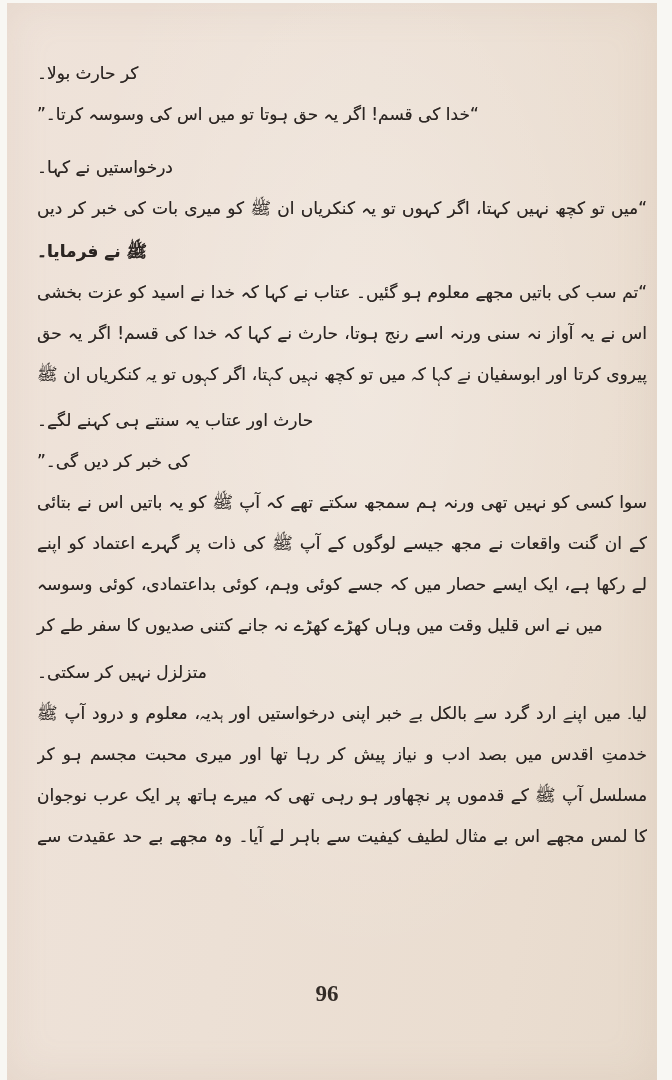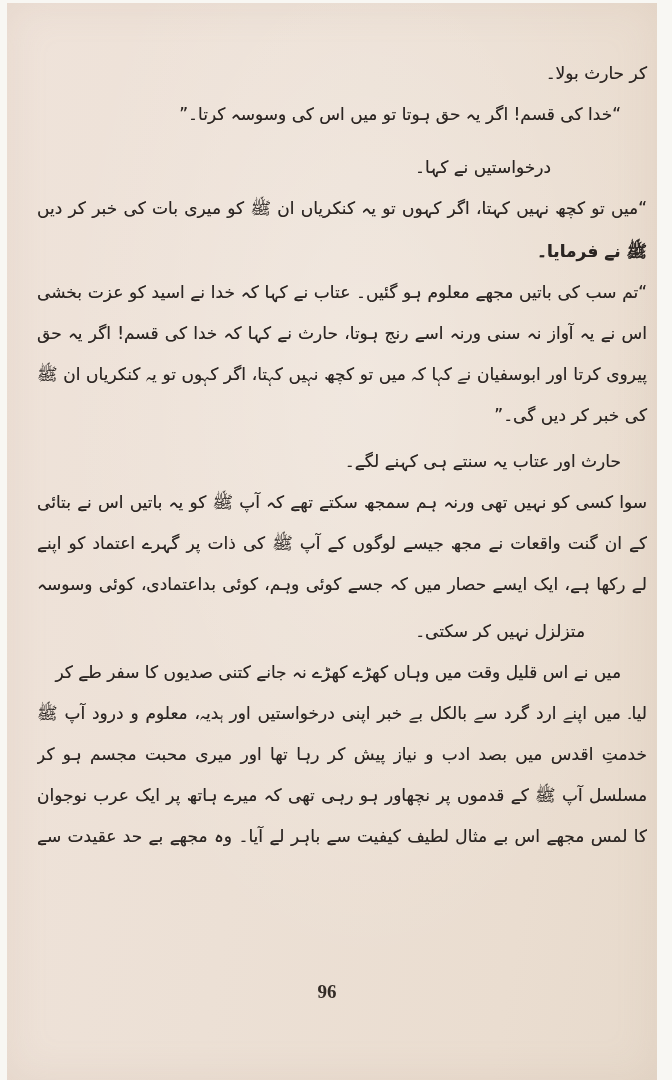--- a/index.html
+++ b/index.html
@@ -23,61 +23,61 @@
     top:50px; right:10px; left:30px;
     direction:rtl;
     color:#2b2522;
     font-size:17px;
     text-shadow:0 0 .4px rgba(43,37,34,.55);
   }
   .line {
     height:41px;
     line-height:41px;
     white-space:nowrap;
-    text-align:right;
+    text-align:left;
   }
   
   .j { white-space:normal; text-align:justify; text-align-last:justify; overflow:hidden; }
   .ind-sm { padding-right:26px; }
   .ind-md { padding-right:62px; }
   .ind-lg { padding-right:96px; }
   .sp-12 { margin-top:12px; }
   .sp-6  { margin-top:6px; }
   .sp-5  { margin-top:5px; }
   .sp-2  { margin-top:2px;font-weight:bold; }
   .page-number {
     position:absolute;
     top:978px; left:0; width:640px;
     text-align:center;
     direction:ltr;
     font-family:"Liberation Serif", serif;
     font-weight:bold;
-    font-size:19px;
+    font-size:23px;
     color:#332c27;
   }
 </style>
 </head>
 <body>
 
 <div class="paper">
   <div class="text-block">
     <div class="line">کر حارث بولا۔</div>
     <div class="line ind-sm">“خدا کی قسم! اگر یہ حق ہوتا تو میں اس کی وسوسہ کرتا۔”</div>
     <div class="line ind-lg sp-12">درخواستیں نے کہا۔</div>
     <div class="line j">“میں تو کچھ نہیں کہتا، اگر کہوں تو یہ کنکریاں ان ﷺ کو میری بات کی خبر کر دیں گی۔”</div>
     <div class="line sp-2">ﷺ نے فرمایا۔</div>
     <div class="line j">“تم سب کی باتیں مجھے معلوم ہو گئیں۔ عتاب نے کہا کہ خدا نے اسید کو عزت بخشی کہ</div>
     <div class="line j">اس نے یہ آواز نہ سنی ورنہ اسے رنج ہوتا، حارث نے کہا کہ خدا کی قسم! اگر یہ حق ہوتا تو میں اس کی</div>
     <div class="line j">پیروی کرتا اور ابوسفیان نے کہا کہ میں تو کچھ نہیں کہتا، اگر کہوں تو یہ کنکریاں ان ﷺ کو میری بات</div>
+    <div class="line ind-sm sp-5">حارث اور عتاب یہ سنتے ہی کہنے لگے۔</div>
     <div class="line">کی خبر کر دیں گی۔”</div>
-    <div class="line ind-sm sp-5">حارث اور عتاب یہ سنتے ہی کہنے لگے۔</div>
     <div class="line j">سوا کسی کو نہیں تھی ورنہ ہم سمجھ سکتے تھے کہ آپ ﷺ کو یہ باتیں اس نے بتائی ہوں گی”۔ یہ اور اس قسم</div>
     <div class="line j">کے ان گنت واقعات نے مجھ جیسے لوگوں کے آپ ﷺ کی ذات پر گہرے اعتماد کو اپنے حصار میں</div>
     <div class="line j">لے رکھا ہے، ایک ایسے حصار میں کہ جسے کوئی وہم، کوئی بداعتمادی، کوئی وسوسہ اور کوئی بے یقینی توڑ یا</div>
+    <div class="line ind-sm">میں نے اس قلیل وقت میں وہاں کھڑے کھڑے نہ جانے کتنی صدیوں کا سفر طے کر</div>
     <div class="line ind-md sp-6">متزلزل نہیں کر سکتی۔</div>
-    <div class="line ind-sm">میں نے اس قلیل وقت میں وہاں کھڑے کھڑے نہ جانے کتنی صدیوں کا سفر طے کر</div>
     <div class="line j">لیا۔ میں اپنے ارد گرد سے بالکل بے خبر اپنی درخواستیں اور ہدیہ، معلوم و درود آپ ﷺ کی</div>
     <div class="line j">خدمتِ اقدس میں بصد ادب و نیاز پیش کر رہا تھا اور میری محبت مجسم ہو کر آنکھوں کے راستے</div>
     <div class="line j">مسلسل آپ ﷺ کے قدموں پر نچھاور ہو رہی تھی کہ میرے ہاتھ پر ایک عرب نوجوان کے بوسے</div>
     <div class="line j">کا لمس مجھے اس بے مثال لطیف کیفیت سے باہر لے آیا۔ وہ مجھے بے حد عقیدت سے دیکھ رہا تھا۔</div>
   </div>
   <div class="page-number">96</div>
 </div>
 
 </body></html>

